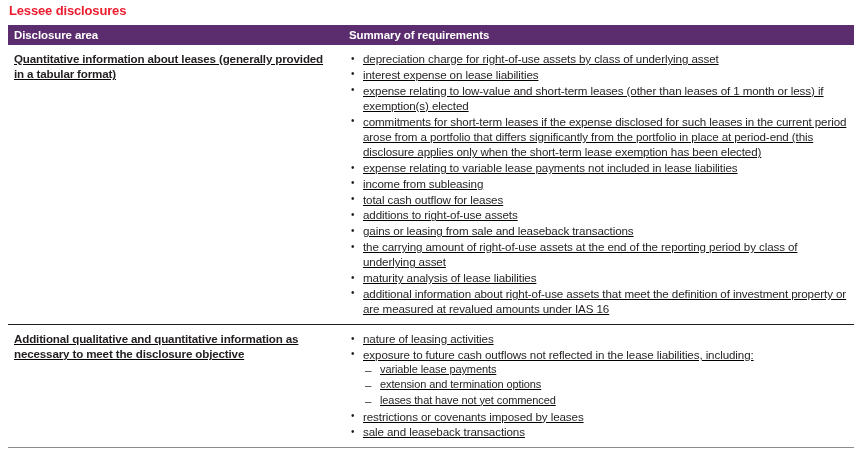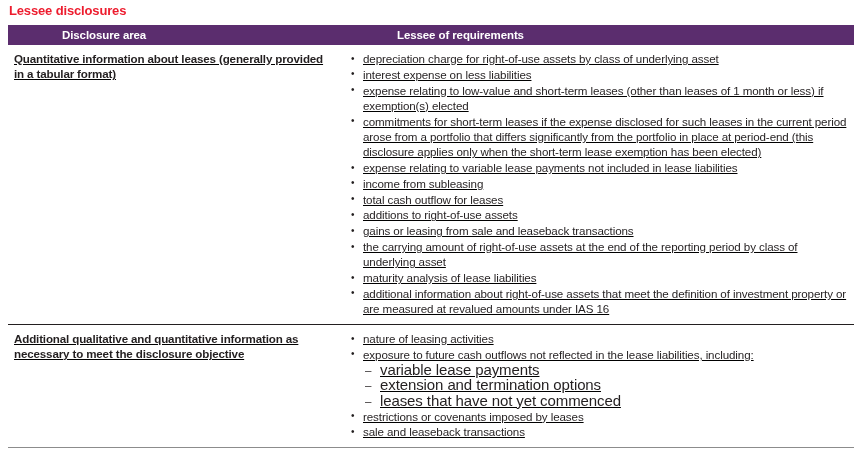--- a/index.html
+++ b/index.html
@@ -42,21 +42,20 @@
     left: 8px;
     top: 25px;
     width: 846px;
   }
 
   .thead {
     display: flex;
     background: #5B2D6E;
     height: 20px;
     align-items: flex-end;
-    padding-left: 48px;
   }
   .th {
     font-size: 11.5px;
     font-weight: bold;
     color: #ffffff;
     letter-spacing: -0.1px;
     line-height: 20px;
     white-space: nowrap;
   }
   .th-area   { width: 336px; padding-left: 6px; box-sizing: border-box; }
@@ -117,21 +116,21 @@
     line-height: 15.3px;
     color: #231f20;
   }
   ul.sublist {
     margin: 0;
     padding: 0;
   }
   ul.sublist > li {
     position: relative;
     padding-left: 17px;
-    font-size: 15px;
+    font-size: 11px;
     color: #231f20;
     line-height: 15.3px;
     letter-spacing: -0.1px;
   }
   ul.sublist > li::before {
     content: "\2013";
     position: absolute;
     left: 2px;
     top: 0;
     font-size: 11.6px;
@@ -143,34 +142,34 @@
 <body>
 
 <div class="page">
 
   <div class="doc-title">Lessee disclosures</div>
 
   <div class="table">
 
     <div class="thead">
       <div class="th th-area">Disclosure area</div>
-      <div class="th th-summ">Lessee of requirements</div>
+      <div class="th th-summ">Summary of requirements</div>
     </div>
 
     <div class="row">
       <div class="cell-area">
         <div class="area-text">Quantitative information about leases (generally provided in a tabular format)</div>
       </div>
       <div class="cell-summary">
         <ul class="blist">
           <li>
               <span class="btext">depreciation charge for right-of-use assets by class of underlying asset</span>
             </li>
           <li>
-              <span class="btext">interest expense on less liabilities</span>
+              <span class="btext">interest expense on lease liabilities</span>
             </li>
           <li>
               <span class="btext">expense relating to low-value and short-term leases (other than leases of 1 month or less) if exemption(s) elected</span>
             </li>
           <li>
               <span class="btext">commitments for short-term leases if the expense disclosed for such leases in the current period arose from a portfolio that differs significantly from the portfolio in place at period-end (this disclosure applies only when the short-term lease exemption has been elected)</span>
             </li>
           <li>
               <span class="btext">expense relating to variable lease payments not included in lease liabilities</span>
             </li>

